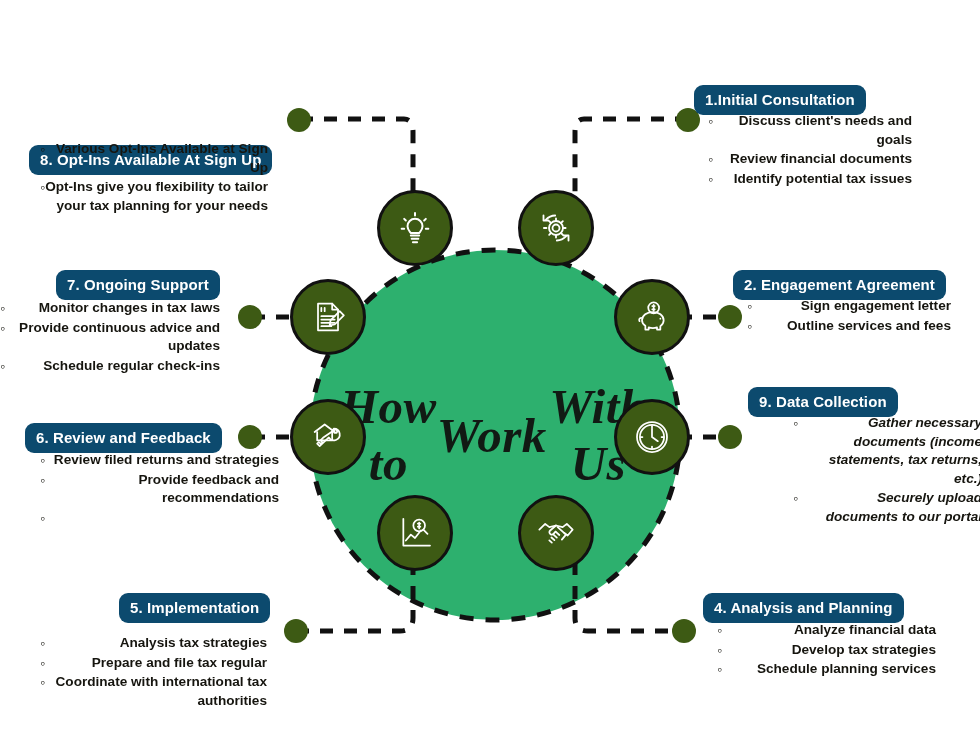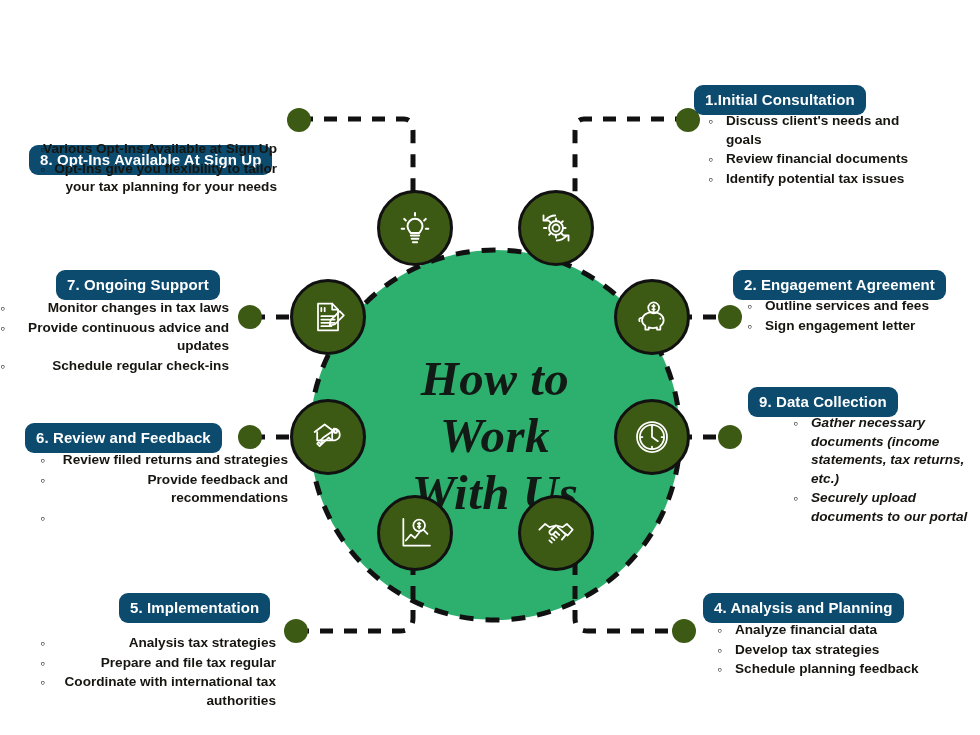--- a/index.html
+++ b/index.html
@@ -18,22 +18,22 @@
     left:310px;top:250px;
     width:370px;height:370px;
     border-radius:50%;
     background:#2db06e;
     z-index:2;
   }
   .center-title{
     position:absolute;
     left:340px;top:280px;
     width:310px;height:310px;
-    display:flex;flex-direction:column;
-    align-items:center;justify-content:center;
+    display:flex;flex-direction:row;
+    align-items:center;justify-content:flex-end;
     z-index:6;
     pointer-events:none;
   }
   .center-title span{
     display:block;
     font-family:"Liberation Serif", serif;
     font-style:italic;
     font-weight:700;
     font-size:49px;
     line-height:57px;
@@ -86,21 +86,22 @@
     position:absolute;
     z-index:8;
     font-size:13.6px;
     line-height:18.5px;
     color:#16150f;
     font-weight:700;
   }
   .bullets ul{list-style:none;margin:0;padding:0;}
   .bullets li{
     position:relative;
-    margin:0 0 1px 0;
+    margin:0 9px 1px 0;
+    text-align:right;
   }
   
   .bl-right li{padding-left:20px;}
   .bl-right li:before{
     content:"\25E6";
     position:absolute;left:2px;top:0;
     font-size:14px;color:#16150f;
   }
   
   .bl-left{text-align:right;}
@@ -281,39 +282,39 @@
     <ul>
       <li>Discuss client's needs and goals</li>
       <li>Review financial documents</li>
       <li>Identify potential tax issues</li>
     </ul>
   </div>
 
   <div class="badge" style="left:733px;top:270px;">2. Engagement Agreement</div>
   <div class="bullets bl-right" style="left:745px;top:297px;width:215px;">
     <ul>
+      <li>Sign engagement letter</li>
       <li>Outline services and fees</li>
-      <li>Sign engagement letter</li>
     </ul>
   </div>
 
   <div class="badge" style="left:748px;top:387px;">9. Data Collection</div>
   <div class="bullets bl-right" style="left:791px;top:414px;width:200px;font-style:italic;">
     <ul>
       <li>Gather necessary documents (income statements, tax returns, etc.)</li>
       <li>Securely upload documents to our portal</li>
     </ul>
   </div>
 
   <div class="badge" style="left:703px;top:593px;">4. Analysis and Planning</div>
   <div class="bullets bl-right" style="left:715px;top:621px;width:230px;">
     <ul>
       <li>Analyze financial data</li>
       <li>Develop tax strategies</li>
-      <li>Schedule planning feedback</li>
+      <li>Schedule planning services</li>
     </ul>
   </div>
 
   <div class="badge" style="left:119px;top:593px;">5. Implementation</div>
   <div class="bullets bl-left" style="left:40px;top:634px;width:236px;">
     <ul>
       <li><span class="mk">◦</span><span>Analysis tax strategies</span></li>
       <li><span class="mk">◦</span><span>Prepare and file tax regular</span></li>
       <li><span class="mk">◦</span><span>Coordinate with international tax authorities</span></li>
     </ul>

